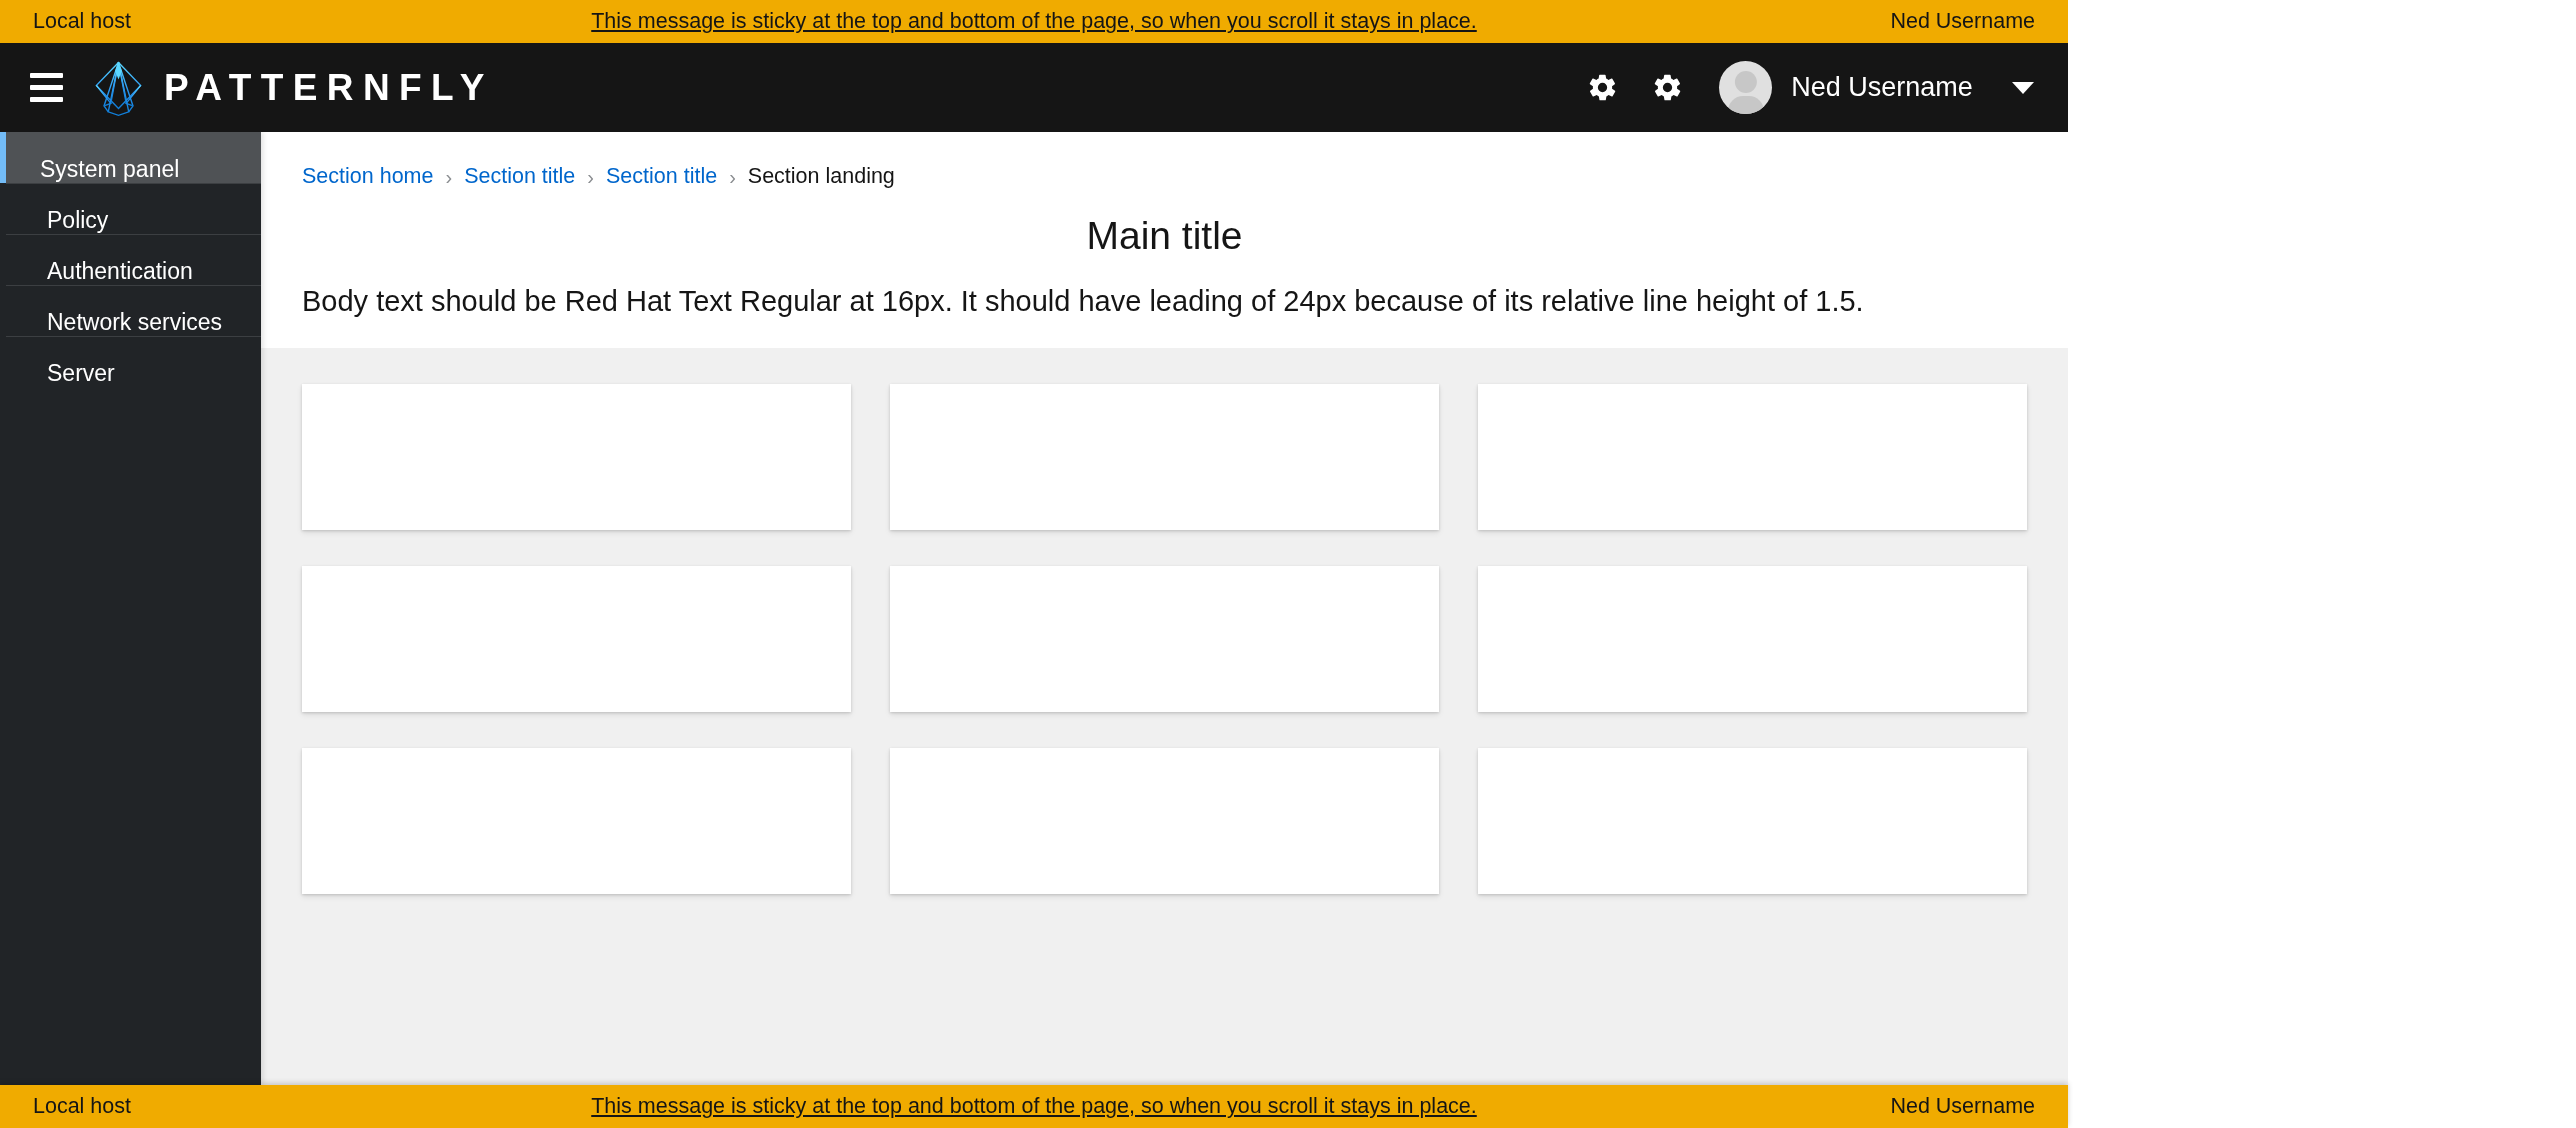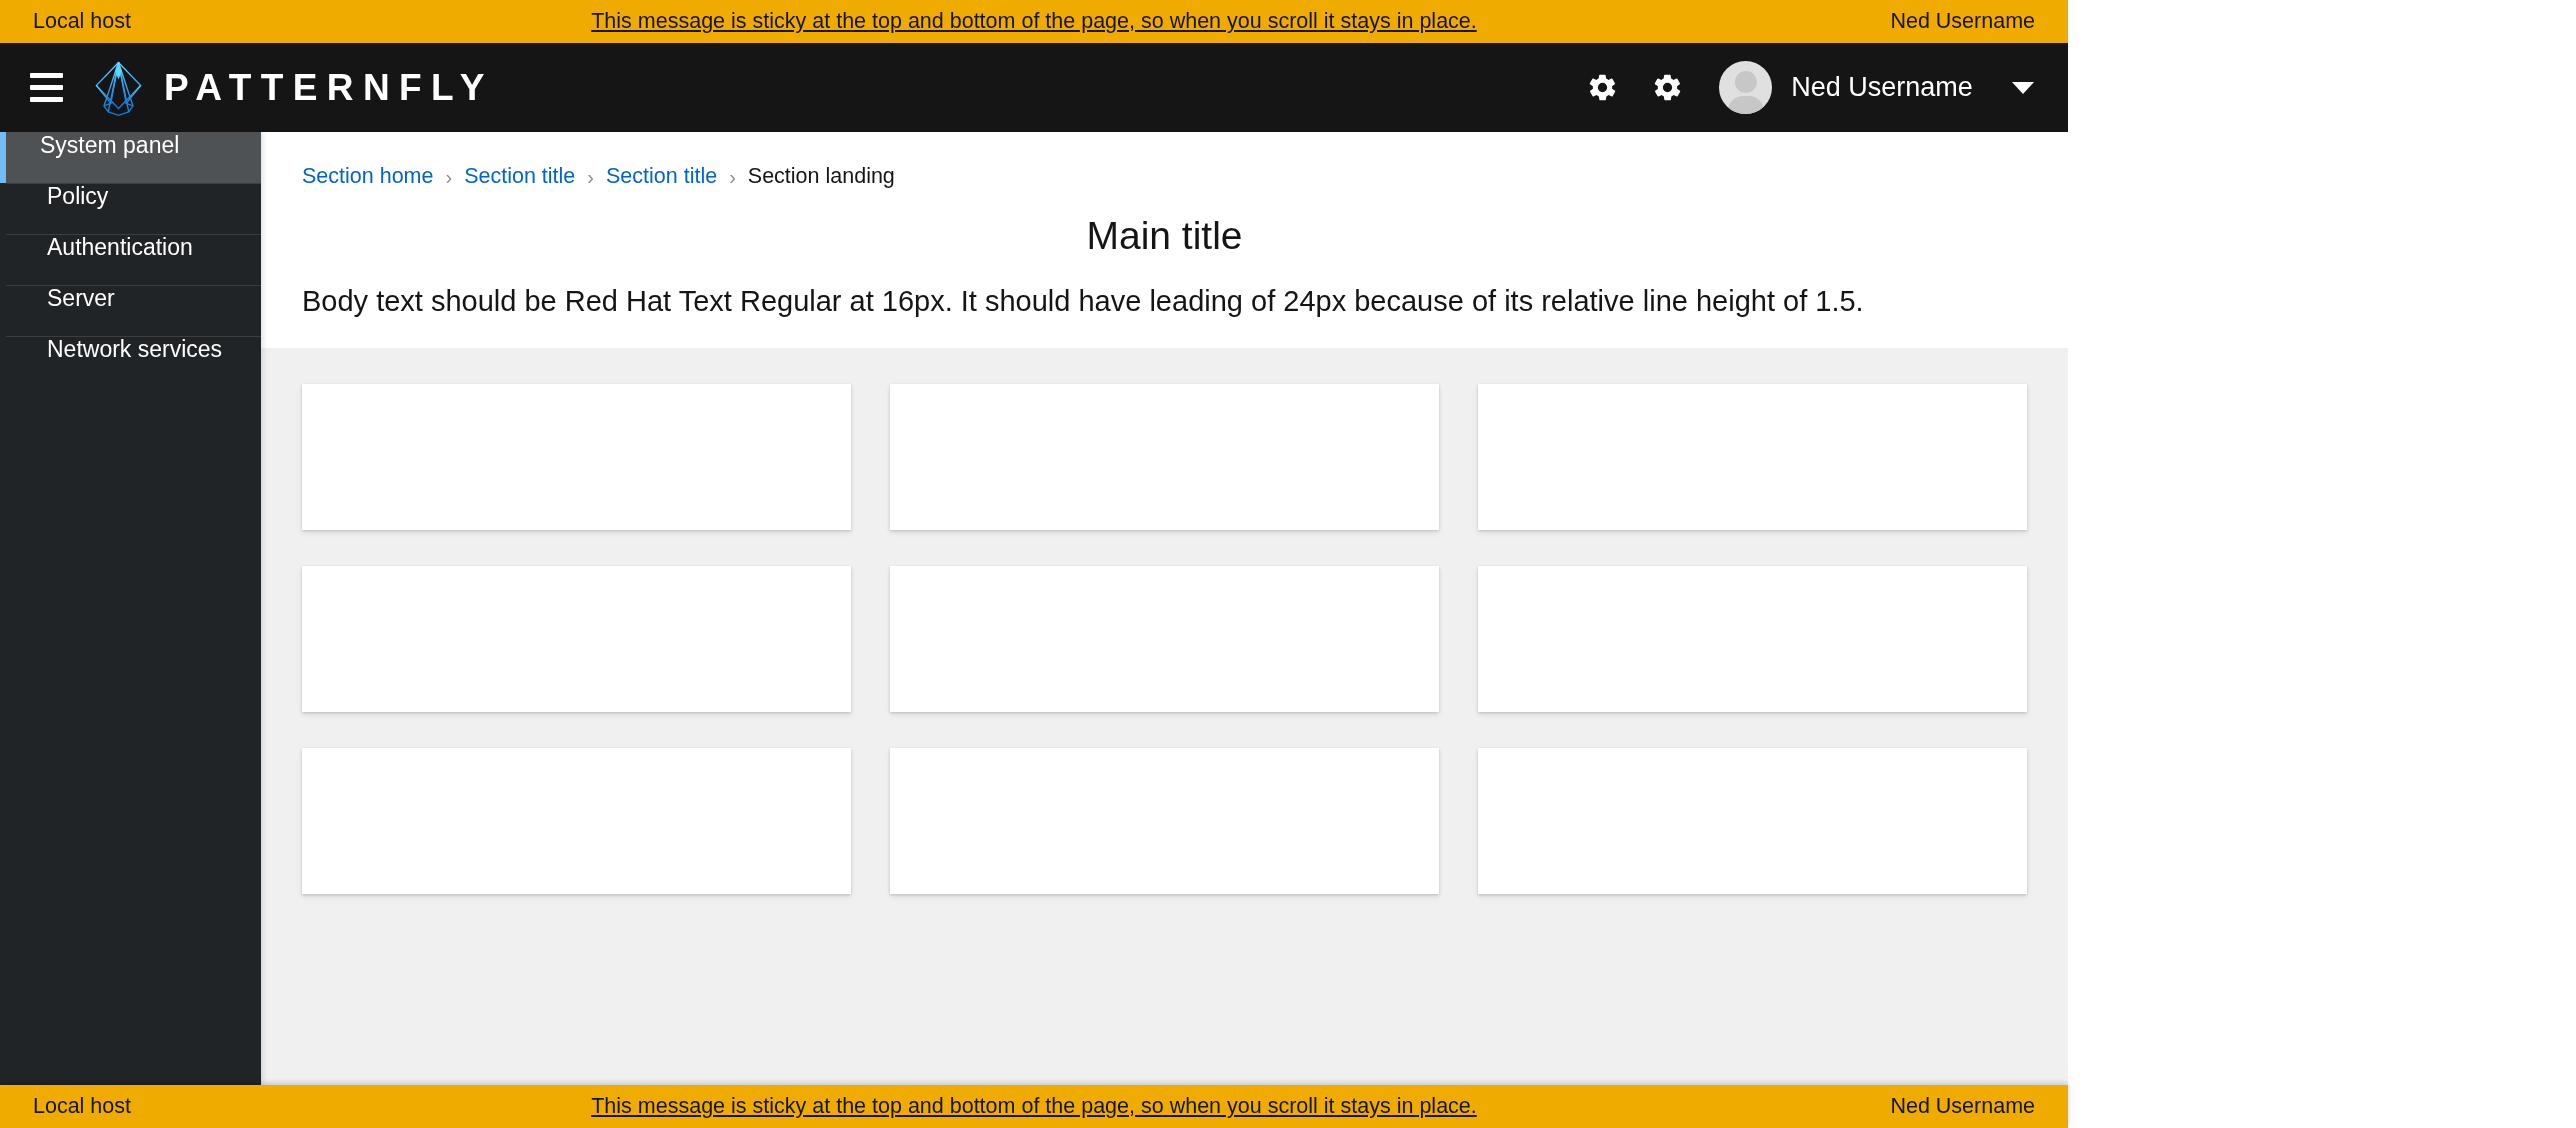--- a/index.html
+++ b/index.html
@@ -69,21 +69,21 @@
 
   
   .sidebar {
     width: 261px; flex: 0 0 261px; background: #212427;
     display: flex; flex-direction: column;
     box-shadow: 1.7px 0 5.2px rgba(3,3,3,.12);
     position: relative; z-index: 20;
   }
   .nav-item {
     height: 51px; flex: 0 0 51px;
-    display: flex; align-items: flex-start;
+    display: flex; align-items: flex-end;
     padding-left: 41px; color: #ffffff; font-size: 23px;
     border-left: 6.9px solid transparent; cursor: pointer;
     position: relative; background: transparent; white-space: nowrap;
   }
   .nav-item + .nav-item::before {
     content: ""; position: absolute; top: 0; left: 0; right: 0;
     height: 0.9px; background: #3c3f42;
   }
   .nav-item.active {
     background: #4f5255; border-left-color: #73bcf7;
@@ -187,24 +187,24 @@
       <div class="nav-item active">
         <span>System panel</span>
       </div>
       <div class="nav-item">
         <span>Policy</span>
       </div>
       <div class="nav-item">
         <span>Authentication</span>
       </div>
       <div class="nav-item">
+        <span>Network services</span>
+      </div>
+      <div class="nav-item">
         <span>Server</span>
-      </div>
-      <div class="nav-item">
-        <span>Network services</span>
       </div>
     </div>
 
     <div class="main">
 
       <div class="page-header">
         <div class="breadcrumb">
           <span class="bc-link">Section home</span>
           <span class="bc-sep">›</span>
           <span class="bc-link">Section title</span>

